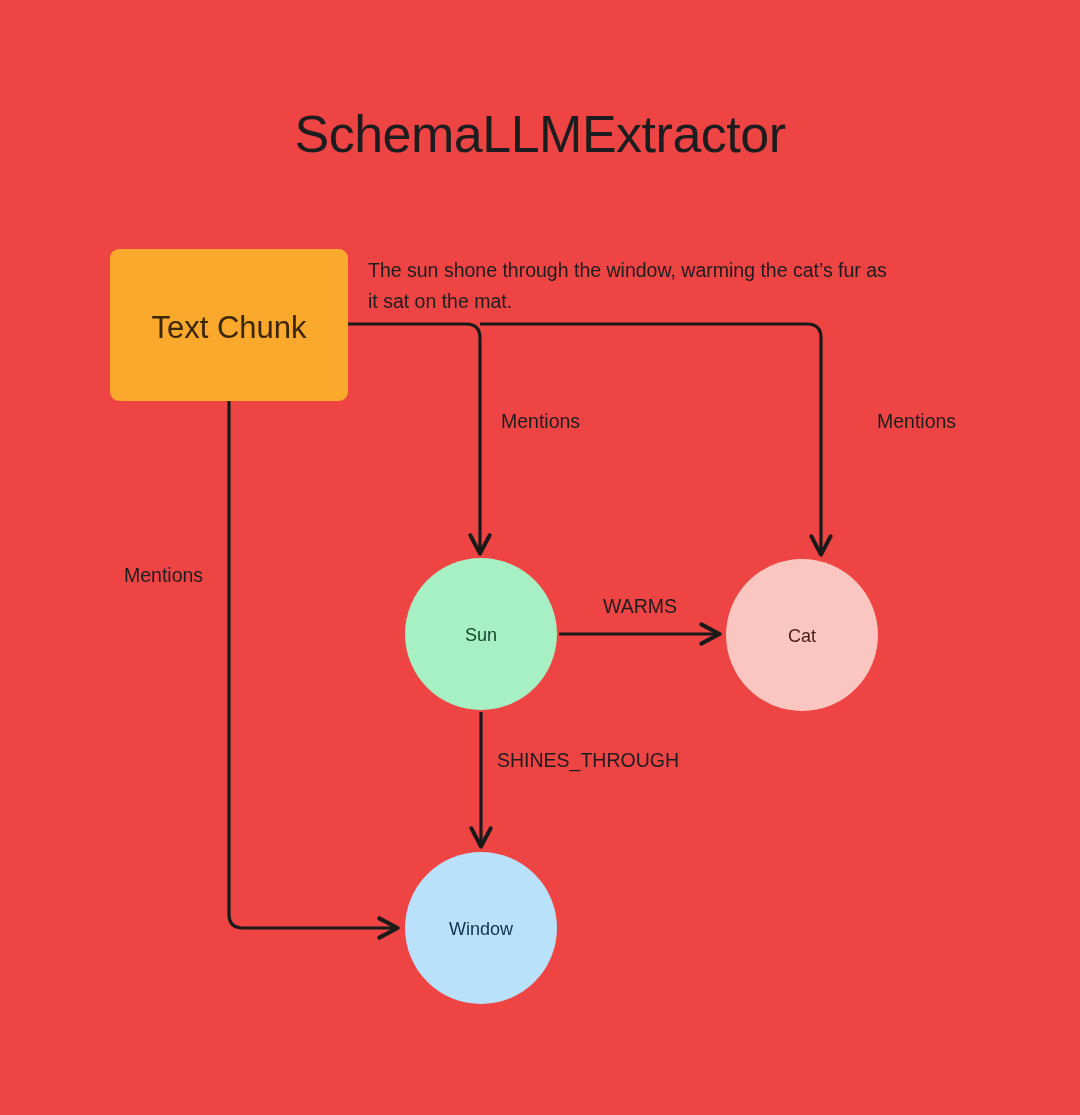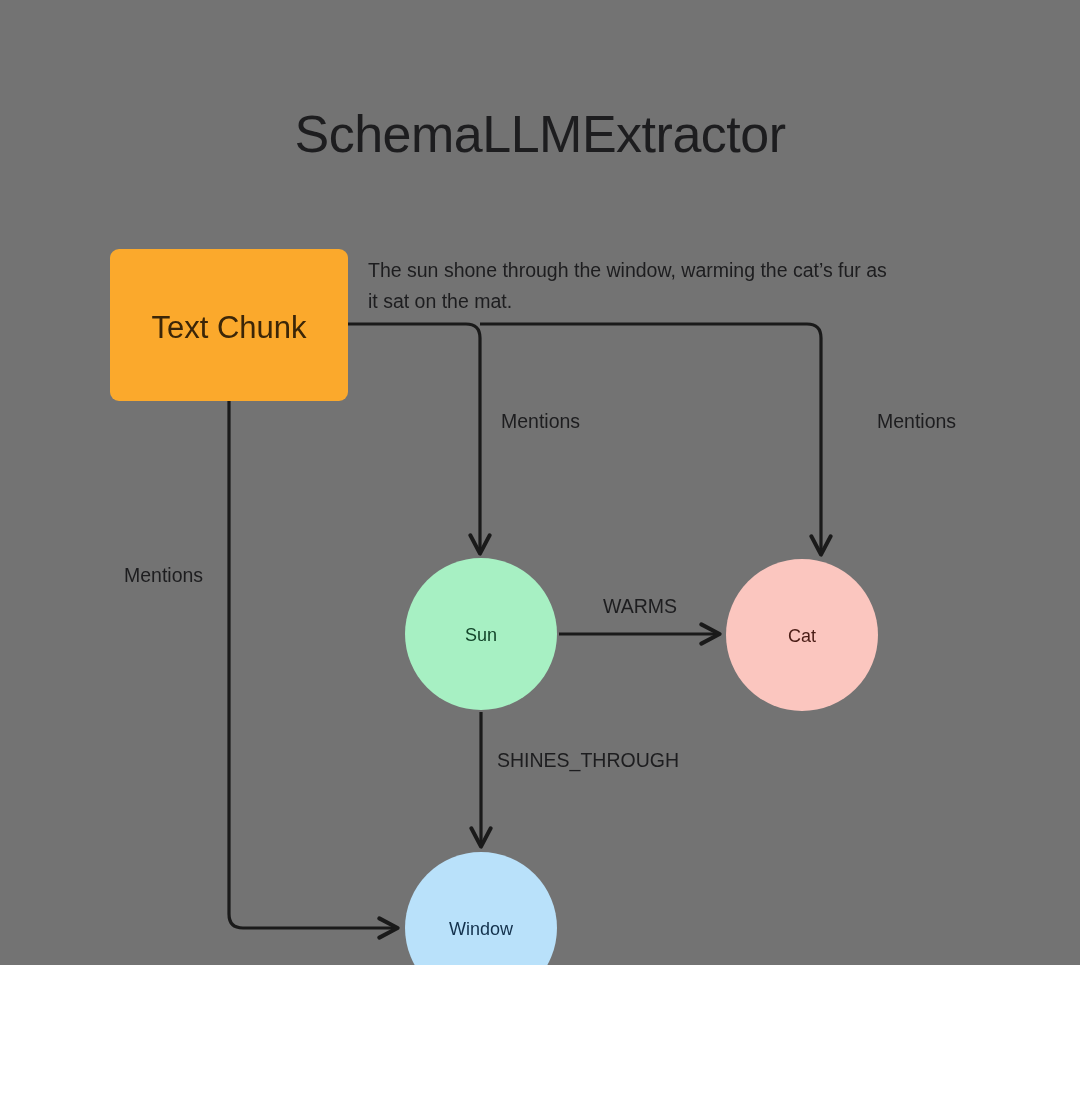--- a/index.html
+++ b/index.html
@@ -8,22 +8,22 @@
     padding: 0;
     background: #ffffff;
   }
   body {
     font-family: "Liberation Sans", sans-serif;
     -webkit-font-smoothing: antialiased;
   }
   #page {
     position: relative;
     width: 1080px;
-    height: 965px;
-    background: #737373;
+    height: 1115px;
+    background: #ef4444;
     overflow: hidden;
     text-align: right;
   }
   #diagram-svg {
     position: absolute;
     left: 0;
     top: 0;
     width: 1080px;
     height: 1115px;
   }

